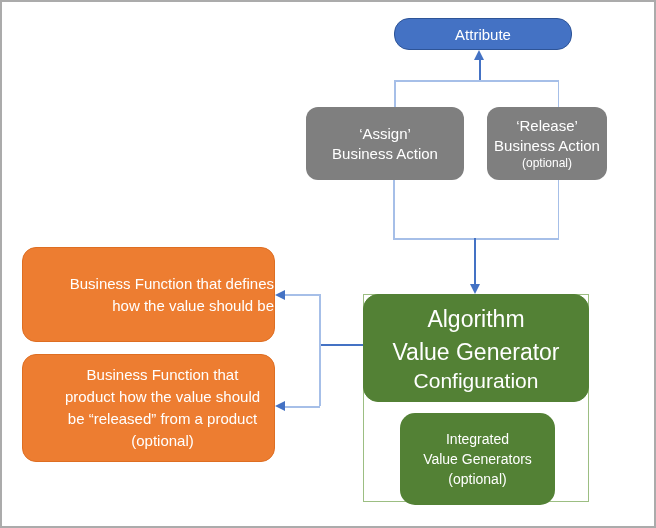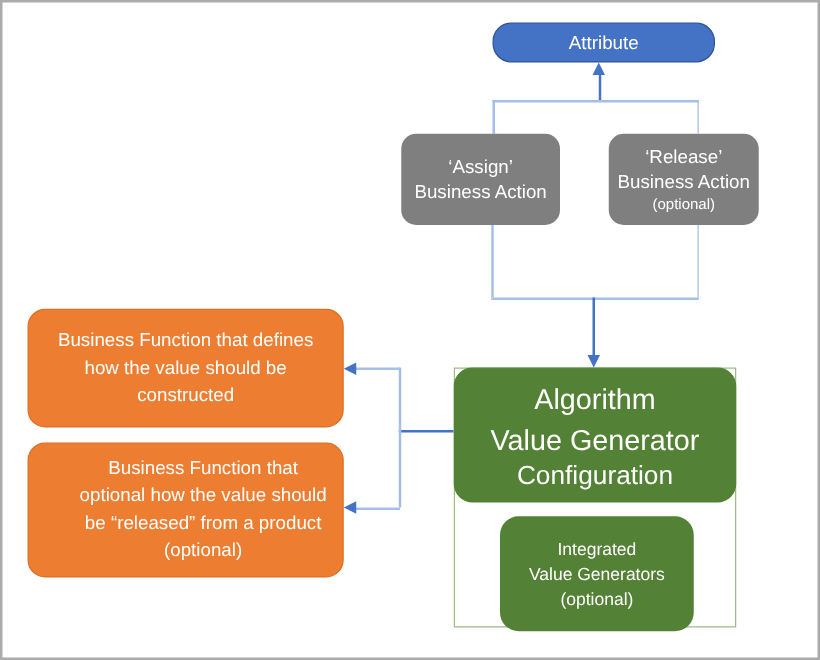--- a/index.html
+++ b/index.html
@@ -14,29 +14,29 @@
   .blue-box{
     left:392px;top:16px;width:178px;height:32px;
     background:var(--blue,#4472C4);border:1px solid var(--blue-border,#2E5497);
     color:#fff;font-size:15px;
   }
   .gray-box{
     background:var(--gray,#7F7F7F);border-radius:12px;color:#fff;
     font-size:15px;line-height:20px;
   }
   .gray-box .small{font-size:12px;line-height:15px;}
-  #assign-box{left:319px;top:105px;width:127px;height:73px;align-items:center;}
+  #assign-box{left:304px;top:105px;width:158px;height:73px;align-items:center;}
   #release-box{left:485px;top:105px;width:120px;height:73px;}
 
   .orange-box{
     background:var(--orange,#ED7D31);border:1px solid var(--orange-border,#DE6E22);
     border-radius:14px;color:#fff;font-size:15px;line-height:22px;
     left:20px;width:253px;
   }
-  #construct-box{top:245px;height:95px;}
+  #construct-box{top:245px;height:95px;align-items:flex-end;}
   #release-fn-box{top:352px;height:108px;padding-left:28px;}
 
   .green-container{
     left:361px;top:292px;width:226px;height:208px;
     background:#fff;border:1px solid var(--green-border,#9CBE82);
   }
   .green-header{
     position:absolute;left:-1px;top:-1px;width:226px;height:108px;
     background:var(--green,#538135);border:1px solid var(--green,#538135);
     color:#fff;box-sizing:border-box;
@@ -95,26 +95,25 @@
   <div class="abs line-dark" style="left:317px;top:342px;width:44px;height:2px;"></div>
   <div class="abs line" style="left:317px;top:292px;width:1.5px;height:112px;"></div>
   <div class="abs line" style="left:282px;top:292px;width:36px;height:1.5px;"></div>
   <div class="abs arrowhead head-left" style="left:273px;top:288px;"></div>
   <div class="abs line" style="left:282px;top:404px;width:36px;height:1.5px;"></div>
   <div class="abs arrowhead head-left" style="left:273px;top:399px;"></div>
 
   <div id="construct-box" class="abs orange-box center-txt">
     <div>Business Function that defines</div>
     <div>how the value should be</div>
-    <div>constructed</div>
   </div>
 
   <div id="release-fn-box" class="abs orange-box center-txt">
     <div>Business Function that</div>
-    <div>optional how the value should</div>
+    <div>product how the value should</div>
     <div>be “released” from a product</div>
     <div>(optional)</div>
   </div>
 
   <div class="abs green-container">
     <div class="green-header center-txt">
       <div class="big">Algorithm</div>
       <div class="big">Value Generator</div>
       <div class="sub">Configuration</div>
     </div>

